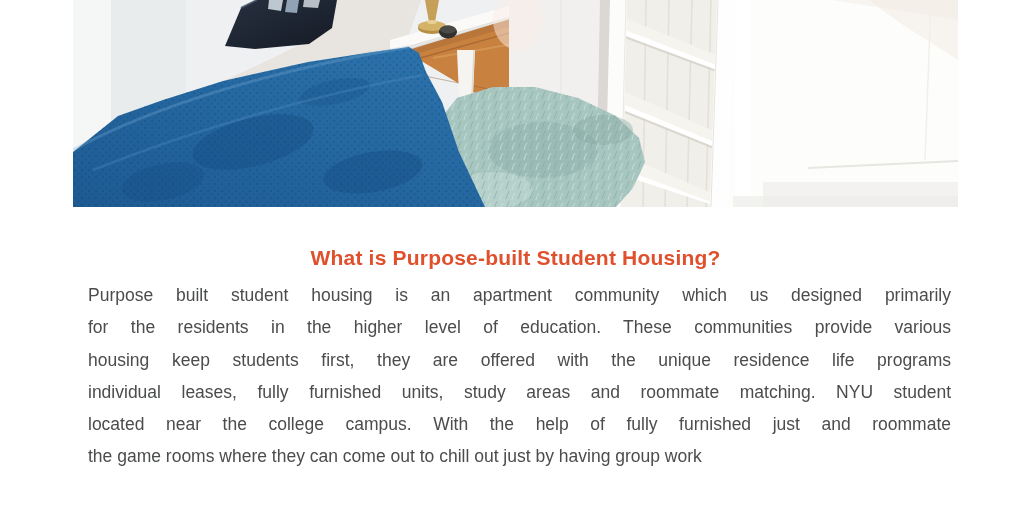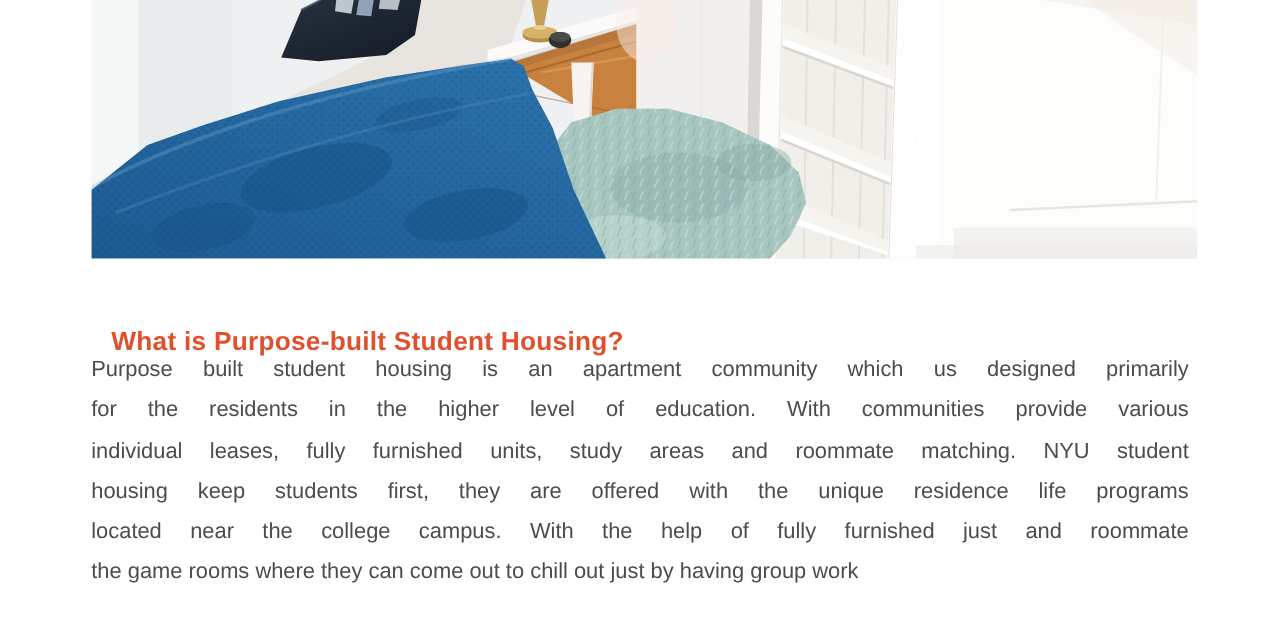--- a/index.html
+++ b/index.html
@@ -5,21 +5,21 @@
   html,body{margin:0;padding:0;background:#ffffff;}
   #page{position:relative;width:1024px;height:512px;overflow:hidden;background:#ffffff;
         font-family:"Liberation Sans","DejaVu Sans",sans-serif;}
   #hero{position:absolute;left:73px;top:0;width:885px;height:207px;overflow:hidden;}
   #hero svg{display:block;}
   #article-heading{position:absolute;left:73px;top:245px;width:885px;
         font-size:21px;font-weight:700;line-height:26px;color:var(--accent,#E0502D);
         letter-spacing:0.2px;}
   #article-paragraph{position:absolute;left:73px;top:279px;width:878px;
         font-size:17.5px;line-height:32.25px;color:var(--body-text,#4B4C4E);}
-  .para-line{text-align:justify;text-align-last:justify;white-space:normal;}
+  .para-line{text-align:justify;text-align-last:justify;white-space:normal;margin-left:15px;}
   .para-line.last{text-align-last:left;}
 </style>
 </head>
 <body>
 
 <div id="page">
 
   <div id="hero" title="Student bedroom photo: bed with blue waffle-knit blanket and dark navy pillow, white bedside table with brass lamp, teal shaggy rug on wooden floor, white wardrobe and open white shelving unit">
     <svg width="885" height="207" viewBox="0 0 885 207" xmlns="http://www.w3.org/2000/svg">
       <defs>
@@ -143,24 +143,24 @@
         <ellipse cx="300" cy="172" rx="50" ry="20" fill="#174e85" opacity="0.45" transform="rotate(-10 300 172)"></ellipse>
         <ellipse cx="90" cy="182" rx="42" ry="18" fill="#174e85" opacity="0.35" transform="rotate(-12 90 182)"></ellipse>
         <ellipse cx="262" cy="92" rx="36" ry="12" fill="#174e85" opacity="0.3" transform="rotate(-12 262 92)"></ellipse>
         <polygon points="0,152 45,116 90,100 150,81 235,62 300,52 336,47 346,53 353,72 369,102 386,152 412,207 0,207" fill="url(#waffle)"></polygon>
         <path d="M0,150 C80,106 200,70 336,47" stroke="#7eb0d8" stroke-width="3" fill="none" opacity="0.3"></path>
         <path d="M20,170 C120,130 240,95 350,75" stroke="#4f8dbf" stroke-width="2.5" fill="none" opacity="0.35"></path>
       </g>
     </svg>
   </div>
 
-  <h2 id="article-heading" style="margin:16px;">What is Purpose-built Student Housing?</h2>
+  <h2 id="article-heading" style="margin:0;text-align:center;">What is Purpose-built Student Housing?</h2>
 
   <div id="article-paragraph">
       <div class="para-line">Purpose built student housing is an apartment community which us designed primarily</div>
-      <div class="para-line">for the residents in the higher level of education. With communities provide various</div>
+      <div class="para-line">for the residents in the higher level of education. These communities provide various</div>
+      <div class="para-line">housing keep students first, they are offered with the unique residence life programs</div>
       <div class="para-line">individual leases, fully furnished units, study areas and roommate matching. NYU student</div>
-      <div class="para-line">housing keep students first, they are offered with the unique residence life programs</div>
       <div class="para-line">located near the college campus. With the help of fully furnished just and roommate</div>
       <div class="para-line last">the game rooms where they can come out to chill out just by having group work</div>
     </div>
 
 </div>
 
 </body></html>

